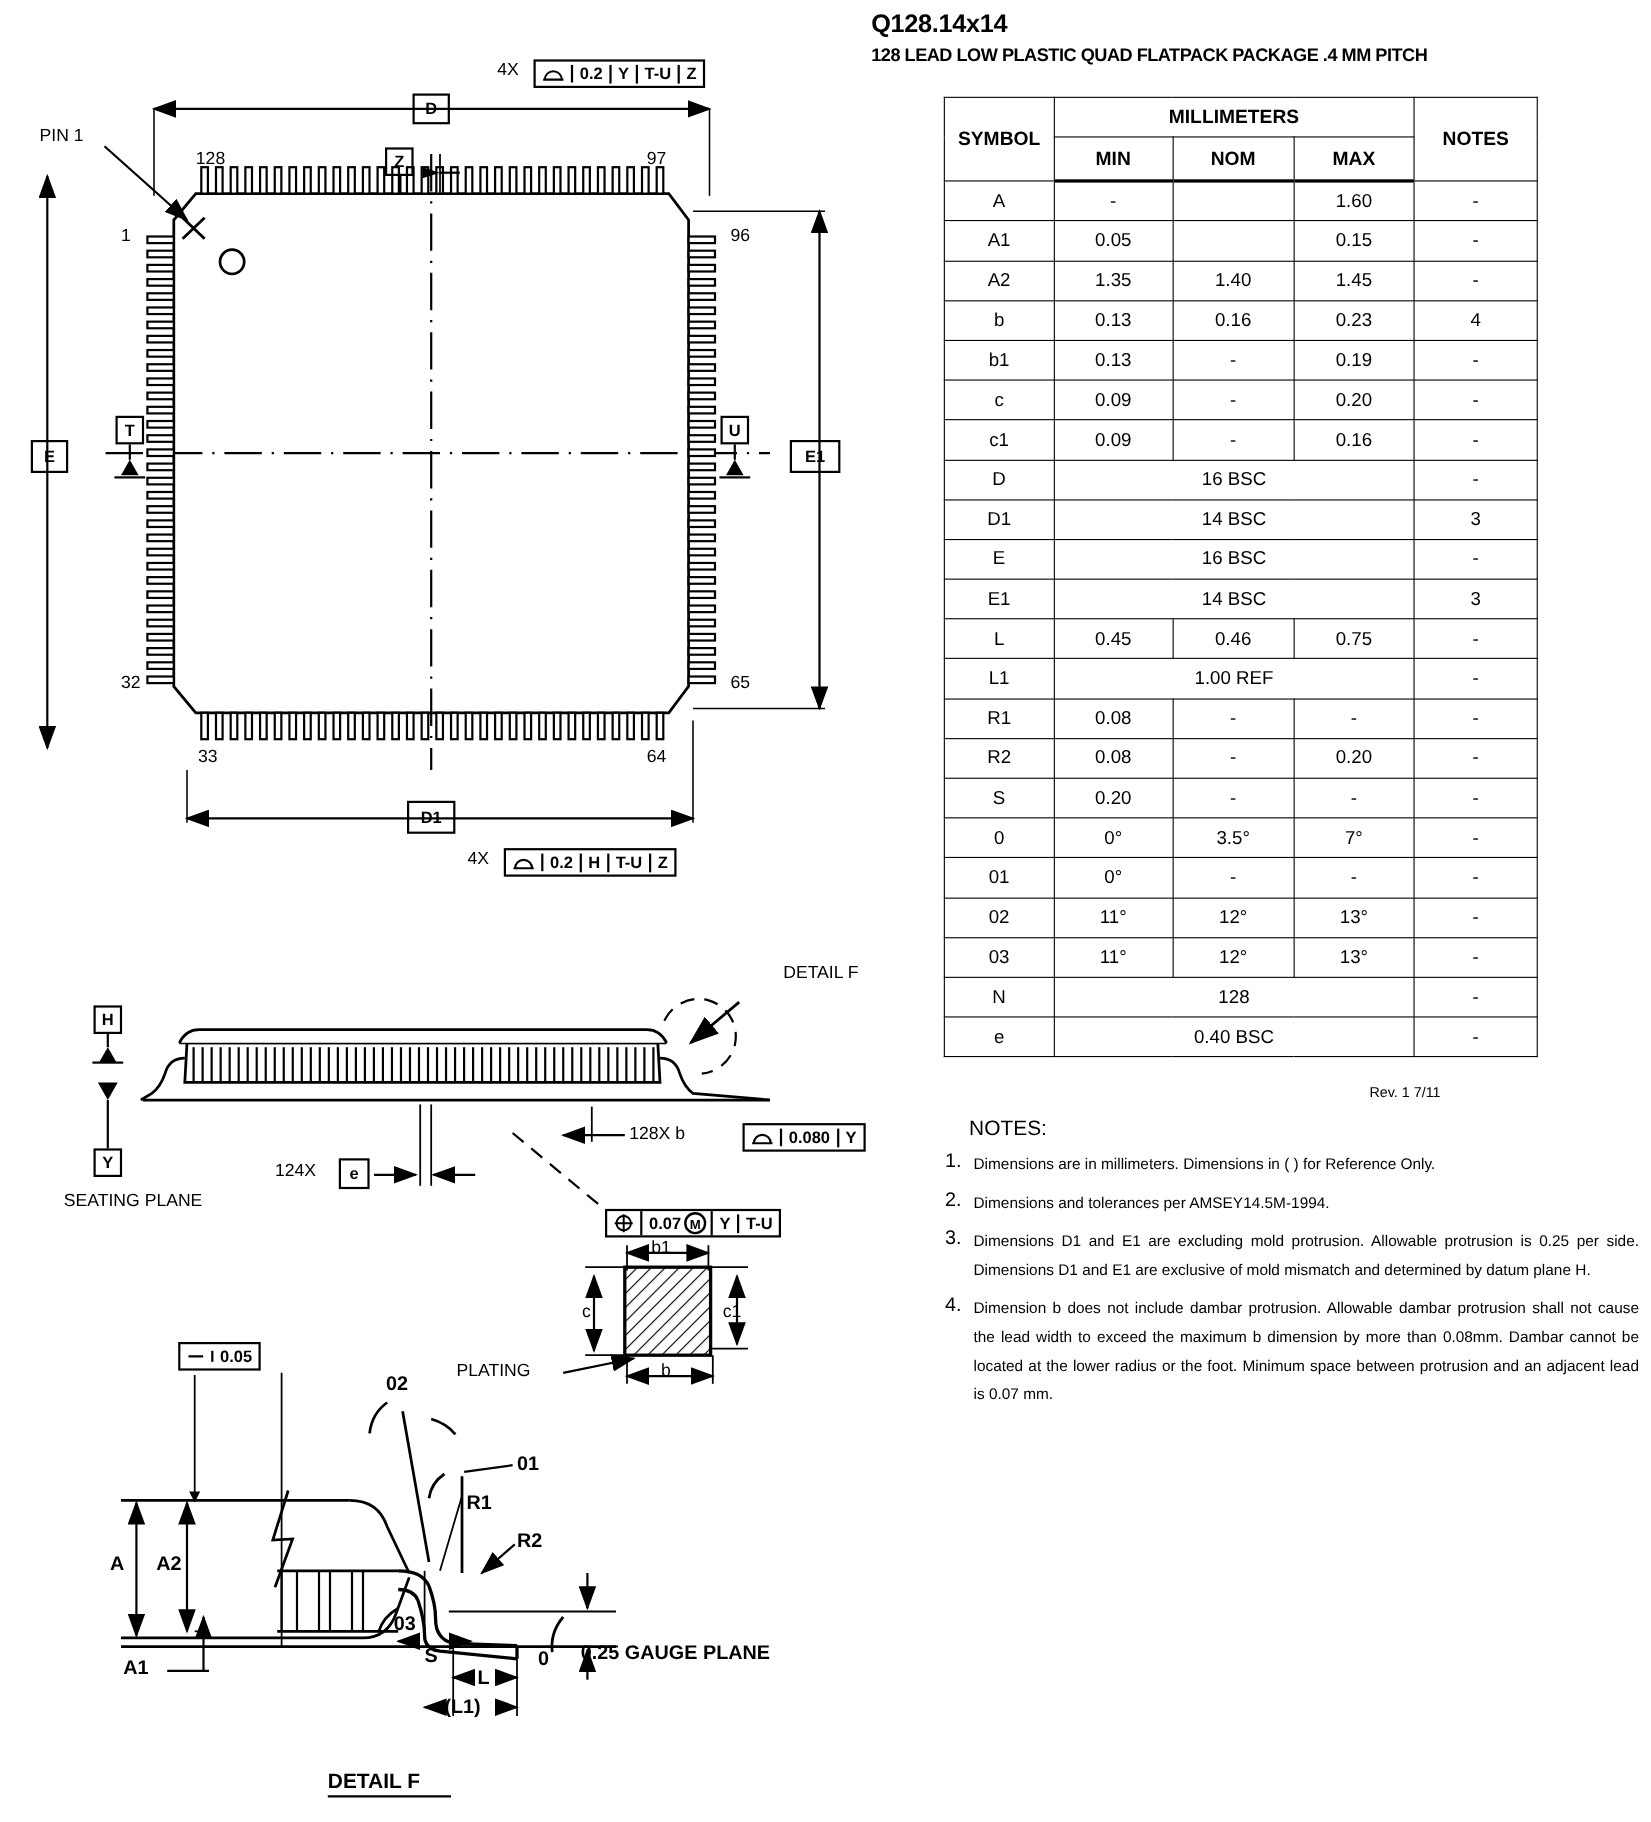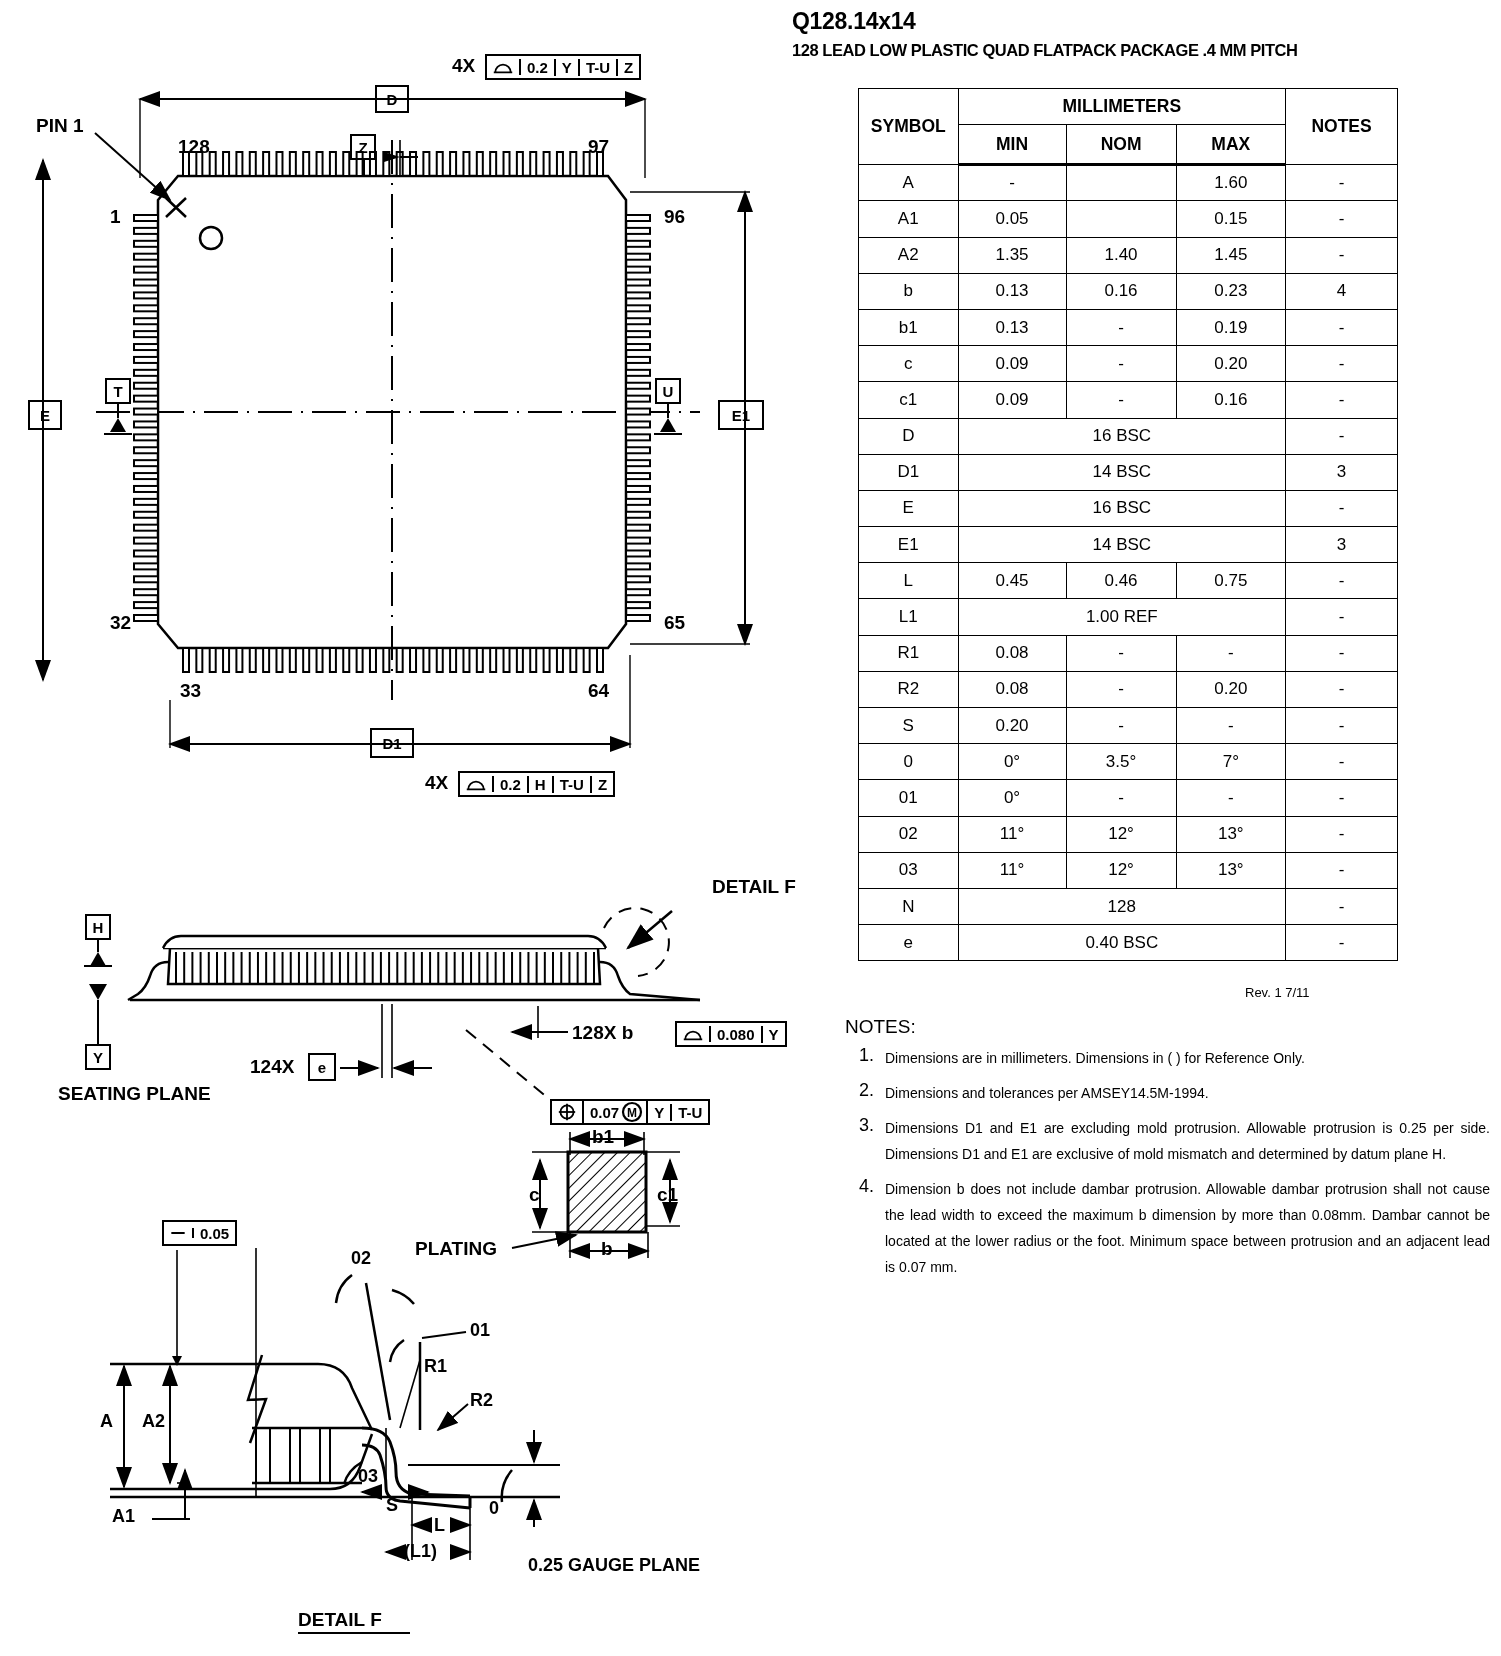--- a/index.html
+++ b/index.html
@@ -29,27 +29,27 @@
   #dim-table .thick-bot td, #dim-table .thick-bot th { border-bottom:3px solid #000; }
   #dim-table .c-sym { width:108px; }
   #dim-table .c-min, #dim-table .c-nom, #dim-table .c-max { width:134px; }
   #dim-table .c-note { width:130px; }
   #dim-table .hdr-mm { height:30px; }
   #dim-table .hdr-lbl { height:40px; }
   #rev-text { position:absolute; left:455px; top:985px; font-size:13px; }
 
   
   #notes-block { position:absolute; left:55px; top:1016px; width:645px; }
-  #notes-heading { font-size:19px; margin-bottom:7px; }
+  #notes-heading { font-size:19px; margin-bottom:7px;margin-left:36px; }
   .note-row { display:flex; margin-bottom:9px; }
   .note-num { width:40px; flex:0 0 40px; font-size:18px; text-align:right; padding-right:11px; }
   .note-body { font-size:14px; line-height:26px; text-align:justify; flex:1; }
 
   
-  .lbl { position:absolute; font-size:19px; font-weight:bold; white-space:nowrap; }
+  .lbl { position:absolute; font-size:16px; font-weight:normal; white-space:nowrap; }
   .lbl-b { position:absolute; font-size:18px; font-weight:bold; white-space:nowrap; }
   .boxlbl { position:absolute; border:2px solid #000; font-size:15px; font-weight:bold;
             text-align:center; line-height:1; display:flex; align-items:center; justify-content:center; }
 
   
   .fcf { position:absolute; display:flex; border:2px solid #000; height:26px; align-items:center; background:#fff;}
   .fcf > div { border-right:2px solid #000; display:flex; align-items:center; justify-content:center;
                font-size:15px; font-weight:bold; padding:0 6px; }
   .fcf > div:last-child { border-right:none; }
   .sym-profile { width:34px; }
@@ -533,21 +533,21 @@
   <div class="lbl-b" style="left:112px; top:1506px;">A1</div>
   <div class="lbl-b" style="left:351px; top:1248px;">02</div>
   <div class="lbl-b" style="left:470px; top:1320px;">01</div>
   <div class="lbl-b" style="left:424px; top:1356px;">R1</div>
   <div class="lbl-b" style="left:470px; top:1390px;">R2</div>
   <div class="lbl-b" style="left:358px; top:1466px;">03</div>
   <div class="lbl-b" style="left:489px; top:1498px;">0</div>
   <div class="lbl-b" style="left:386px; top:1495px;">S</div>
   <div class="lbl-b" style="left:434px; top:1515px;">L</div>
   <div class="lbl-b" style="left:404px; top:1541px;">(L1)</div>
-  <div class="lbl-b" style="left:528px; top:1552px; line-height:26px;">
+  <div class="lbl-b" style="left:528px; top:1489px; line-height:26px;">
     <span>0.25 GAUGE PLANE</span>
   </div>
   <div class="lbl-b" style="left:298px; top:1609px; font-size:19px;">DETAIL   F</div>
 
   <div id="right-col">
     <div id="pkg-title">Q128.14x14</div>
     <div id="pkg-subtitle">128 LEAD LOW PLASTIC QUAD FLATPACK PACKAGE .4 MM PITCH</div>
 
     <table id="dim-table">
       <thead>

